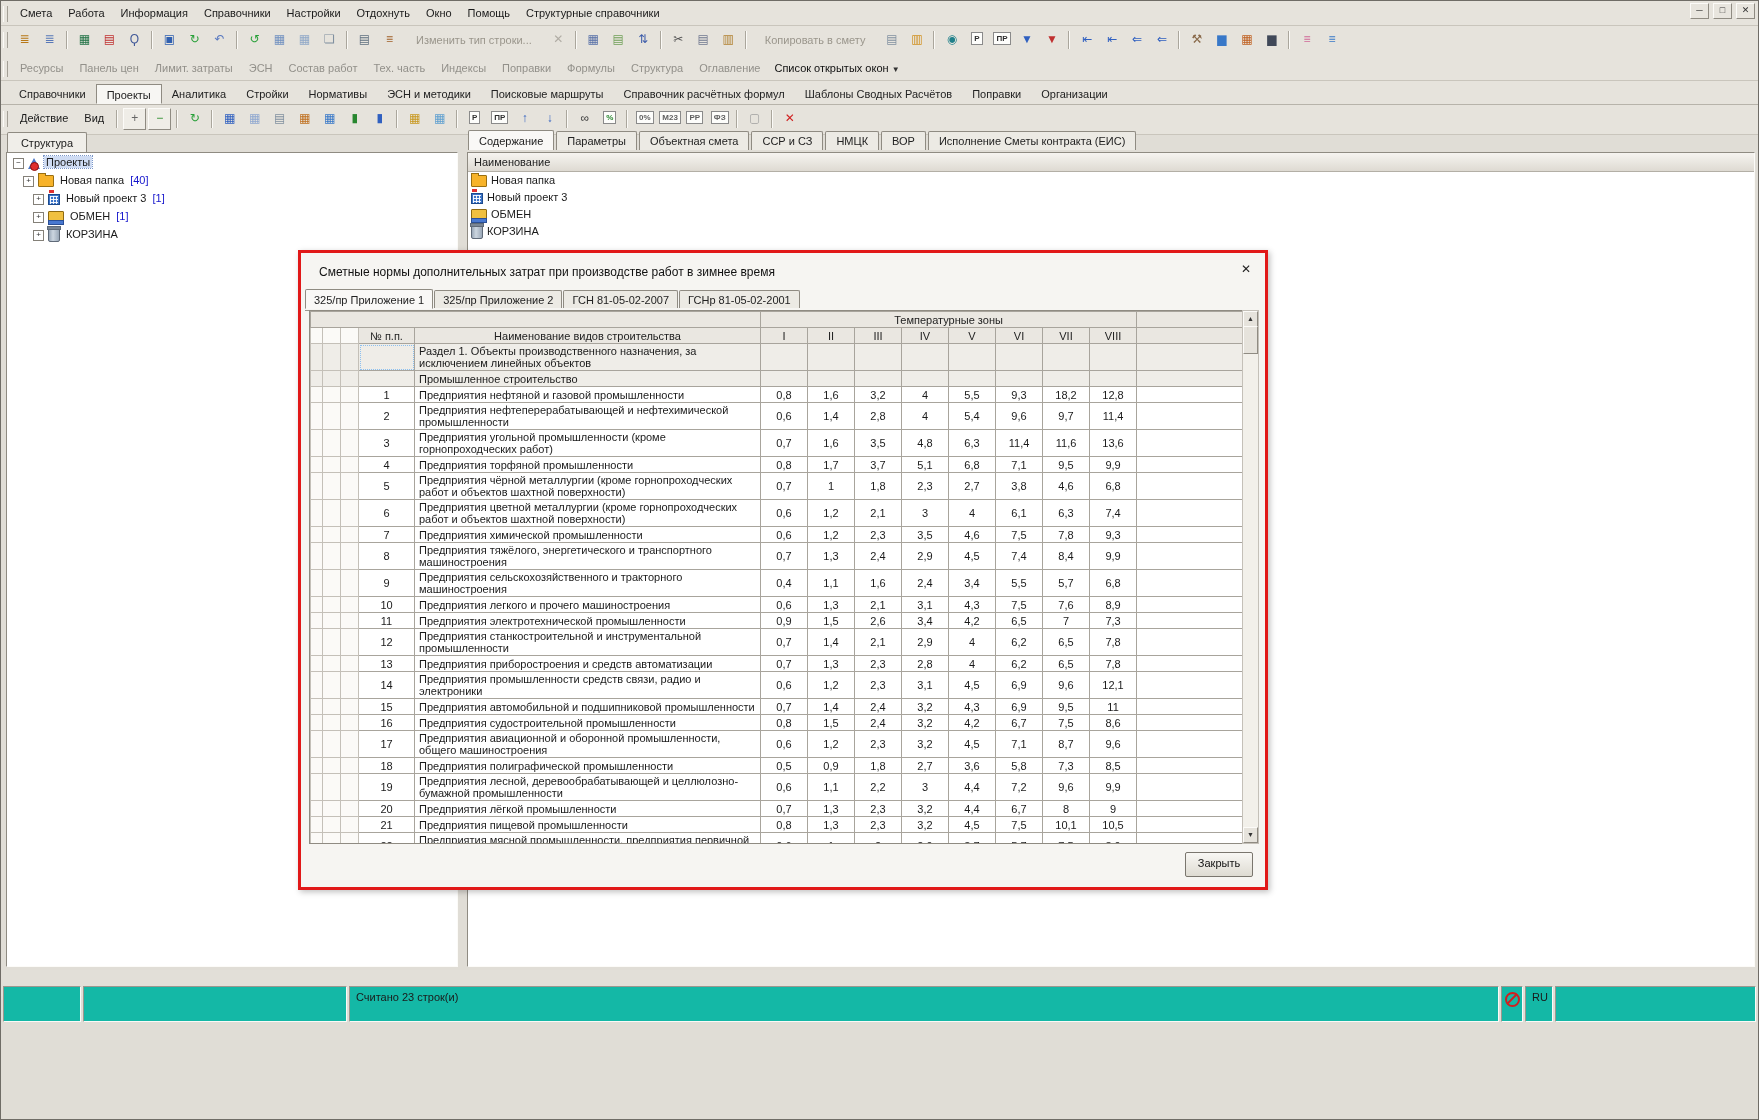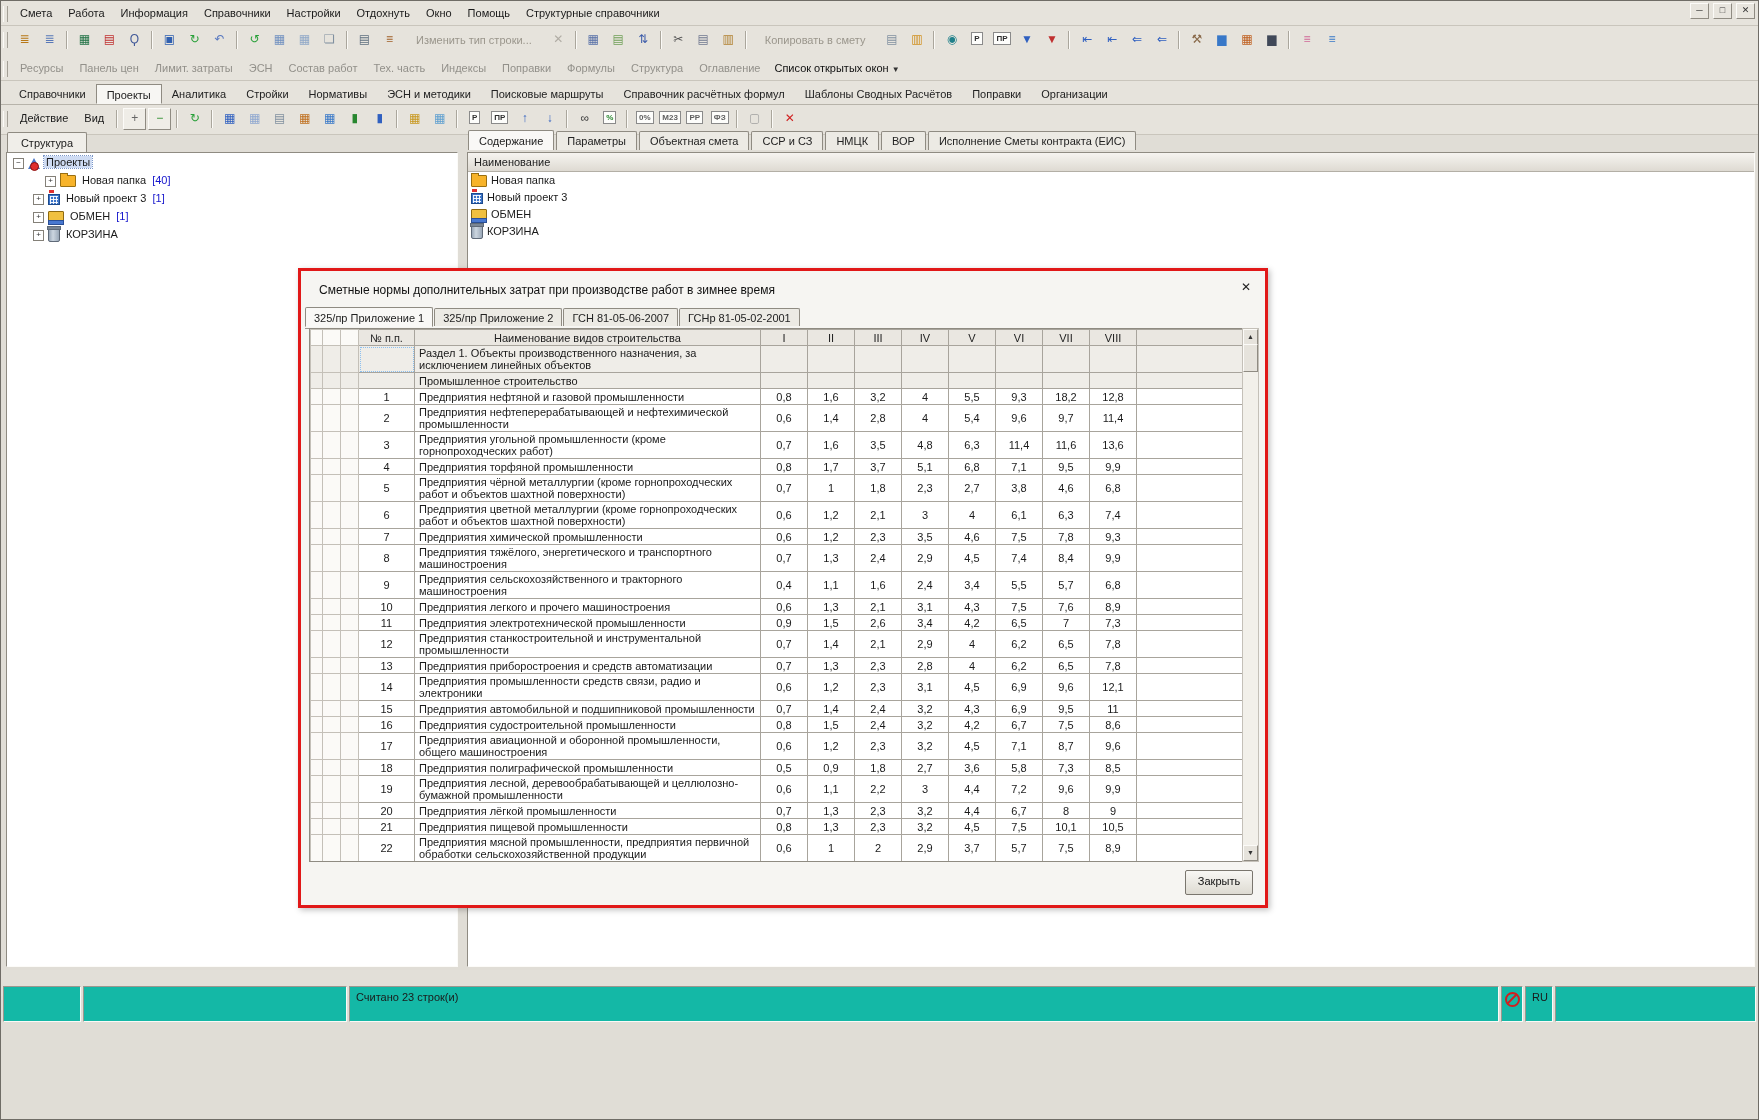--- a/index.html
+++ b/index.html
@@ -72,21 +72,21 @@
   .ico-exchange{width:14px;height:10px;background:#f0c040;border:1px solid #8f6a10;border-radius:1px}
   .ico-exchange::after{content:"";position:absolute;left:-1px;right:-1px;bottom:-3px;height:3px;background:#4878d0;border:1px solid #2a4f96}
   .ico-trash{width:10px;height:12px;background:linear-gradient(90deg,#9aa8b8,#ccd6e0 40%,#9aa8b8);border:1px solid #5f6a78;border-radius:0 0 2px 2px}
   .ico-trash::before{content:"";position:absolute;top:-3px;left:-2px;right:-2px;height:2px;background:#8schwa}
   .ico-trash::before{content:"";position:absolute;top:-3px;left:-2px;right:-2px;height:2px;background:#7a8694;border:1px solid #5f6a78}
   .ico-projects{width:0;height:0;border-left:6px solid transparent;border-right:6px solid transparent;border-bottom:11px solid #4a77c8}
   .ico-projects::after{content:"";position:absolute;left:-4px;top:4px;width:7px;height:7px;border-radius:50%;background:#e03030;border:1px solid #8c1010}
   .no-icon{display:inline-block;width:11px;height:11px;border:2px solid #d02020;border-radius:50%;position:relative;vertical-align:middle}
   .no-icon::after{content:"";position:absolute;left:-2px;top:4px;width:14px;height:2px;background:#d02020;transform:rotate(-45deg)}
   
-  #dlg{position:absolute;left:298px;top:268px;width:964px;height:634px;background:#f6f5f2;
+  #dlg{position:absolute;left:298px;top:250px;width:964px;height:634px;background:#f6f5f2;
        border:3px solid #e11818;box-shadow:2px 2px 6px rgba(0,0,0,.25);z-index:50}
   #dlg-title{position:absolute;left:18px;top:12px;font-size:12px;color:#111}
   #dlg-close{position:absolute;right:10px;top:8px;width:18px;height:18px;line-height:17px;text-align:center;font-size:12px;color:#222;cursor:default}
   #dtabs{position:absolute;left:4px;top:36px;height:21px;white-space:nowrap;width:99%;border-bottom:1px solid #9a968e}
   .dtab{display:inline-block;padding:3px 8px 2px;background:#eceae4;border:1px solid #8f8b82;border-bottom:none;
         border-radius:2px 2px 0 0;margin-right:1px;color:#222;position:relative}
   .dtab.active{background:#f9f8f6;top:0px;padding-top:4px;border-bottom:1px solid #f9f8f6;margin-bottom:-1px;z-index:2}
   #tblwrap{position:absolute;left:8px;top:57px;width:939px;height:532px;overflow:hidden;background:#fff;border:1px solid #8f8b82}
   table.t{border-collapse:collapse;table-layout:fixed;width:939px;font-size:11px}
   .t td{border:1px solid #a8a49c;padding:1px 4px;line-height:12px;height:13px;vertical-align:middle;overflow:hidden}
@@ -120,21 +120,21 @@
 <div class="bar" id="strip"><span class="grip"></span><span id="strip-items"><span class="strip-item">Ресурсы</span><span class="strip-item">Панель цен</span><span class="strip-item">Лимит. затраты</span><span class="strip-item">ЭСН</span><span class="strip-item">Состав работ</span><span class="strip-item">Тех. часть</span><span class="strip-item">Индексы</span><span class="strip-item">Поправки</span><span class="strip-item">Формулы</span><span class="strip-item">Структура</span><span class="strip-item">Оглавление</span><span class="strip-open">Список открытых окон <span class="caret">▼</span></span></span></div>
 
 <div class="bar" id="mtabs"><span class="mtab">Справочники</span><span class="mtab active">Проекты</span><span class="mtab">Аналитика</span><span class="mtab">Стройки</span><span class="mtab">Нормативы</span><span class="mtab">ЭСН и методики</span><span class="mtab">Поисковые маршруты</span><span class="mtab">Справочник расчётных формул</span><span class="mtab">Шаблоны Сводных Расчётов</span><span class="mtab">Поправки</span><span class="mtab">Организации</span></div>
 
 <div class="bar tb" id="abar"><span class="grip"></span><span class="menu-item">Действие</span><span class="menu-item">Вид</span><span class="tsep"></span><span class="tbtn boxed" style="color: rgb(102, 102, 102);">+</span><span class="tbtn boxed" style="color: rgb(47, 143, 47);">−</span><span class="tsep"></span><span class="tbtn" style="color: rgb(40, 160, 56);">↻</span><span class="tsep"></span><span class="tbtn" style="color: rgb(48, 96, 192);">▦</span><span class="tbtn" style="color: rgb(144, 168, 208);">▦</span><span class="tbtn" style="color: rgb(128, 144, 160);">▤</span><span class="tbtn" style="color: rgb(192, 112, 32);">▦</span><span class="tbtn" style="color: rgb(56, 120, 200);">▦</span><span class="tbtn" style="color: rgb(40, 135, 47);">▮</span><span class="tbtn" style="color: rgb(48, 96, 192);">▮</span><span class="tsep"></span><span class="tbtn" style="color: rgb(200, 152, 32);">▦</span><span class="tbtn" style="color: rgb(96, 160, 208);">▦</span><span class="tsep"></span><span class="tbtn txt"><i style="color: rgb(48, 48, 48);">Р</i></span><span class="tbtn txt"><i style="color: rgb(48, 48, 48);">ПР</i></span><span class="tbtn" style="color: rgb(48, 96, 192);">↑</span><span class="tbtn" style="color: rgb(48, 96, 192);">↓</span><span class="tsep"></span><span class="tbtn" style="color: rgb(64, 64, 64);">∞</span><span class="tbtn txt"><i style="color: rgb(40, 135, 47);">%</i></span><span class="tsep"></span><span class="tbtn txt"><i style="color: rgb(96, 96, 96);">0%</i></span><span class="tbtn txt"><i style="color: rgb(96, 96, 96);">М23</i></span><span class="tbtn txt"><i style="color: rgb(96, 96, 96);">РР</i></span><span class="tbtn txt"><i style="color: rgb(96, 96, 96);">ФЗ</i></span><span class="tsep"></span><span class="tbtn" style="color: rgb(160, 160, 160);">▢</span><span class="tsep"></span><span class="tbtn" style="color: rgb(208, 32, 32);">✕</span></div>
 
 <div id="ltab">Структура</div>
 <div id="lpanel">
     <div id="tree">
       <div class="tree-row" style="padding-left: 6px;"><span class="exp">−</span><span class="ico ico-projects"></span><span class="tree-label sel">Проекты</span></div>
-      <div class="tree-row" style="padding-left: 38px;"><span class="exp">+</span><span class="ico ico-folder"></span><span class="tree-label">Новая папка</span><span class="tcount">[40]</span></div>
+      <div class="tree-row" style="padding-left: 16px;"><span class="exp">+</span><span class="ico ico-folder"></span><span class="tree-label">Новая папка</span><span class="tcount">[40]</span></div>
       <div class="tree-row" style="padding-left: 26px;"><span class="exp">+</span><span class="ico ico-building"></span><span class="tree-label">Новый проект 3</span><span class="tcount">[1]</span></div>
       <div class="tree-row" style="padding-left: 26px;"><span class="exp">+</span><span class="ico ico-exchange"></span><span class="tree-label">ОБМЕН</span><span class="tcount">[1]</span></div>
       <div class="tree-row" style="padding-left: 26px;"><span class="exp">+</span><span class="ico ico-trash"></span><span class="tree-label">КОРЗИНА</span></div>
     </div>
   </div>
 
 <div id="rtabs"><span class="rtab active">Содержание</span><span class="rtab">Параметры</span><span class="rtab">Объектная смета</span><span class="rtab">ССР и СЗ</span><span class="rtab">НМЦК</span><span class="rtab">ВОР</span><span class="rtab">Исполнение Сметы контракта (ЕИС)</span></div>
 <div id="rpanel">
   <div id="rhdr">Наименование</div>
   <div id="rlist">
@@ -150,40 +150,45 @@
   <div class="scell" style="left:82px;width:264px"></div>
   <div class="scell" style="left:348px;width:1150px"><span>Считано 23 строк(и)</span></div>
   <div class="scell" style="left:1500px;width:22px;padding:0;text-align:center"><span class="no-icon" style="margin-top:3px"></span></div>
   <div class="scell" style="left:1524px;width:28px;text-align:center">RU</div>
   <div class="scell" style="left:1554px;width:201px"></div>
 </div>
 
 <div id="dlg">
   <div id="dlg-title">Сметные нормы дополнительных затрат при производстве работ в зимнее время</div>
   <div id="dlg-close">✕</div>
-  <div id="dtabs"><span class="dtab active">325/пр Приложение 1</span><span class="dtab">325/пр Приложение 2</span><span class="dtab">ГСН 81-05-06-2007</span><span class="dtab">ГСНр 81-05-02-2001</span></div>
+  <div id="dtabs"><span class="dtab active">325/пр Приложение 1</span><span class="dtab">325/пр Приложение 2</span><span class="dtab">ГСН 81-05-02-2007</span><span class="dtab">ГСНр 81-05-02-2001</span></div>
   <div id="tblwrap">
       <table class="t">
         <colgroup>
           <col style="width: 12px;">
           <col style="width: 18px;">
           <col style="width: 18px;">
           <col style="width: 56px;">
           <col style="width: 346px;">
           <col style="width: 47px;">
           <col style="width: 47px;">
           <col style="width: 47px;">
           <col style="width: 47px;">
           <col style="width: 47px;">
           <col style="width: 47px;">
           <col style="width: 47px;">
           <col style="width: 47px;">
           <col style="width: 113px;">
         </colgroup>
         <tbody>
+          <tr>
+            <td class="h" colspan="5"></td>
+            <td class="h" colspan="8">Температурные зоны</td>
+            <td class="h"></td>
+          </tr>
           <tr>
             <td class="h g"></td>
             <td class="h g"></td>
             <td class="h g"></td>
             <td class="h">№ п.п.</td>
             <td class="h">Наименование видов строительства</td>
             <td class="h">I</td>
             <td class="h">II</td>
             <td class="h">III</td>
             <td class="h">IV</td>

